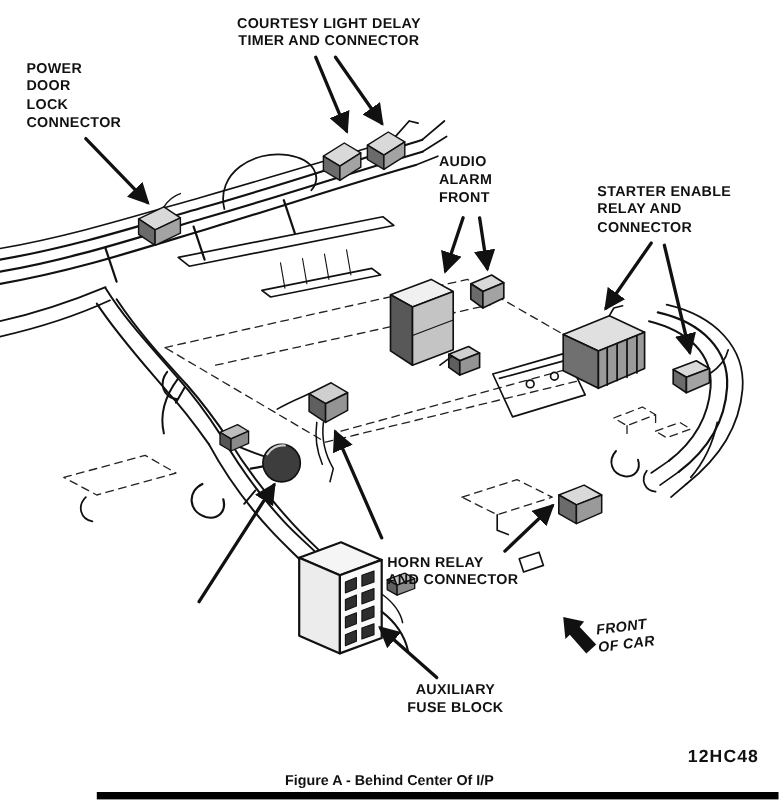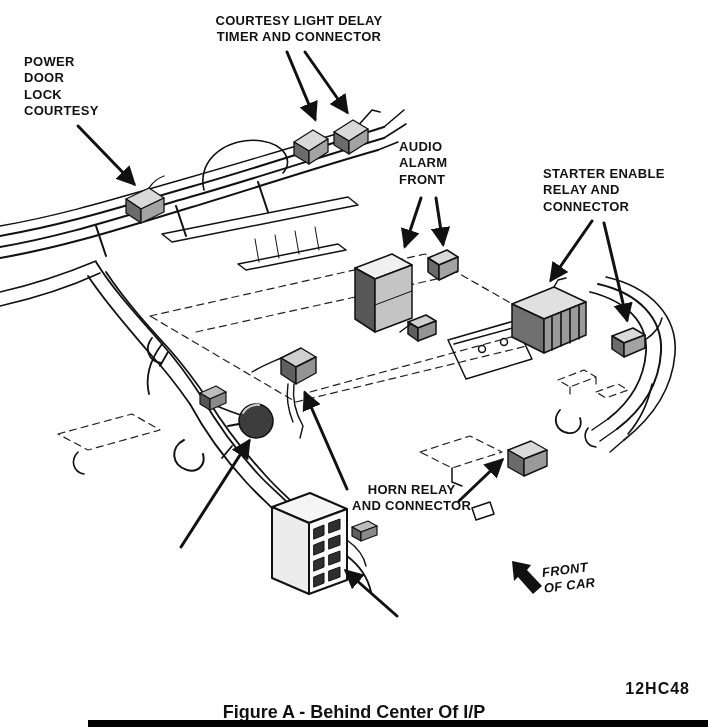--- a/index.html
+++ b/index.html
@@ -18,27 +18,27 @@
     font-size: 13px;
     line-height: 1.25;
     color: #111;
     white-space: pre-line;
     letter-spacing: 0.3px;
   }
   .l-courtesy { left: 203px; top: 13px; width: 192px; text-align: center; }
   .l-pdl      { left: 24px;  top: 54px; }
   .l-audio    { left: 399px; top: 139px; }
   .l-starter  { left: 543px; top: 166px; }
-  .l-horn     { left: 352px; top: 482px; text-align: center; }
+  .l-horn     { left: 352px; top: 503px; }
   .l-hazard   { left: 137px; top: 551px; }
   .l-aux      { left: 358px; top: 619px; width: 112px; text-align: center; }
   .l-front    { left: 541px; top: 565px; transform: rotate(-7deg); transform-origin: left top; font-style: italic; }
   .caption {
     position: absolute; left: 0; right: 0; top: 702px;
-    text-align: center; font-weight: bold; font-size: 18px; color: #111;
+    text-align: center; font-weight: bold; font-size: 13px; color: #111;
   }
   .figcode {
     position: absolute; right: 18px; top: 680px;
     font-weight: bold; font-size: 16px; letter-spacing: 1px; color: #111;
   }
   .bottom-bar {
     position: absolute; left: 88px; right: 0; bottom: 0; height: 7px;
     background: #000;
   }
 </style>
@@ -216,28 +216,30 @@
     <g>
       <polygon points="512,561 531,565 527,570 542,586 533,594 518,577 514,581" fill="#111"></polygon>
     </g>
   </svg>
 
   <div class="label l-courtesy">COURTESY LIGHT DELAY
 TIMER AND CONNECTOR</div>
   <div class="label l-pdl">POWER
 DOOR
 LOCK
-COURTESY</div>
+CONNECTOR</div>
   <div class="label l-audio">AUDIO
 ALARM
 FRONT</div>
   <div class="label l-starter">STARTER ENABLE
 RELAY AND
 CONNECTOR</div>
   <div class="label l-horn">HORN RELAY
 AND CONNECTOR</div>
+  <div class="label l-aux">AUXILIARY
+FUSE BLOCK</div>
   <div class="label l-front">FRONT
 OF CAR</div>
 
   <div class="figcode">12HC48</div>
   <div class="caption">Figure A - Behind Center Of I/P</div>
   <div class="bottom-bar"></div>
 </div>
 
 </body></html>

